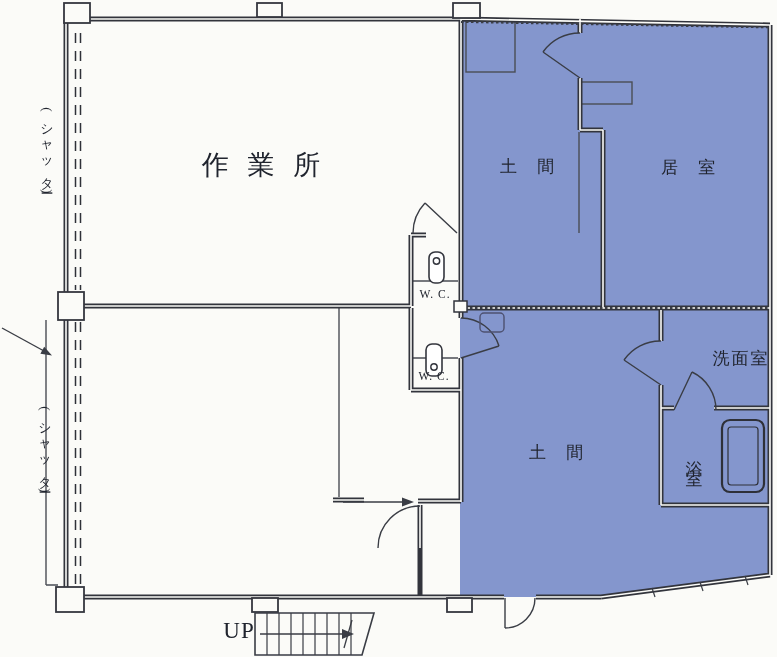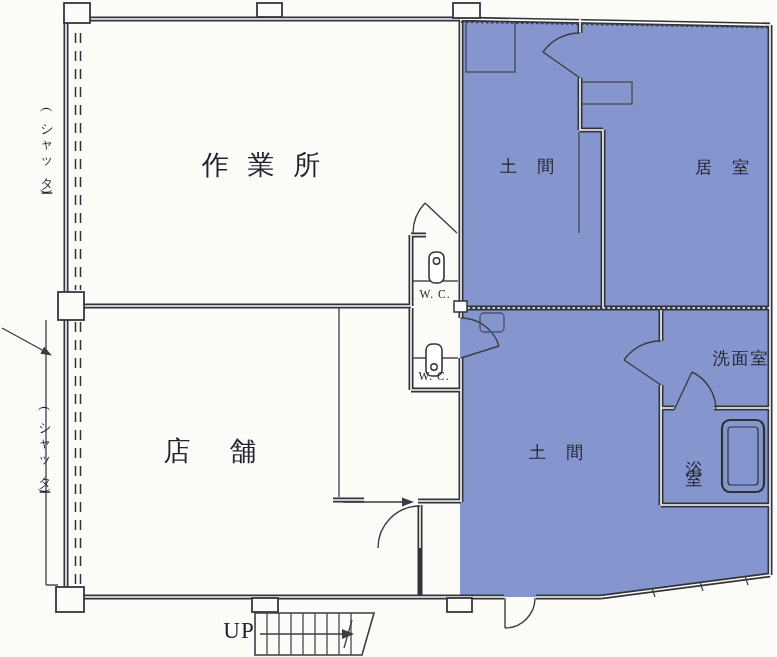--- a/index.html
+++ b/index.html
@@ -149,23 +149,22 @@
         <polygon points="414,502 402,497.5 402,506.5" fill="#3a3d45"></polygon>
       </g>
       <g>
         <path d="M2,328 L44,351" stroke="#3a3d45" stroke-width="1.4" fill="none"></path>
         <polygon points="52,355.5 40.4,353.7 44.2,346.7" fill="#3a3d45"></polygon>
       </g>
     </g>
   </svg>
 
   <div class="lbl room-lbl" style="left:264px;top:165px;">作 業 所</div>
-  <div class="lbl room-lbl" style="left:213px;top:451px;">店　舗</div>
   <div class="lbl room-lbl-sm" style="left:531px;top:166px;">土 間</div>
-  <div class="lbl room-lbl-sm" style="left:726px;top:167px;">居 室</div>
+  <div class="lbl room-lbl-sm" style="left:692px;top:167px;">居 室</div>
   <div class="lbl room-lbl-sm" style="left:560px;top:452px;">土 間</div>
   <div class="lbl wash-lbl" style="left:713px;top:358px;">洗面室</div>
   <div class="vlbl bath-lbl" style="left:694px;top:456px;">浴室</div>
   <div class="lbl wc-lbl" style="left:435px;top:295px;">W. C.</div>
   <div class="lbl wc-lbl" style="left:434px;top:377px;">W. C.</div>
 
   <div class="vlbl shutter-lbl" style="left:47px;top:152px;">(シャッター)</div>
   <div class="vlbl shutter-lbl" style="left:45px;top:451px;">(シャッター)</div>
   <div class="lbl up-lbl" style="left:239px;top:630px;text-align:center;">UP</div>
 

